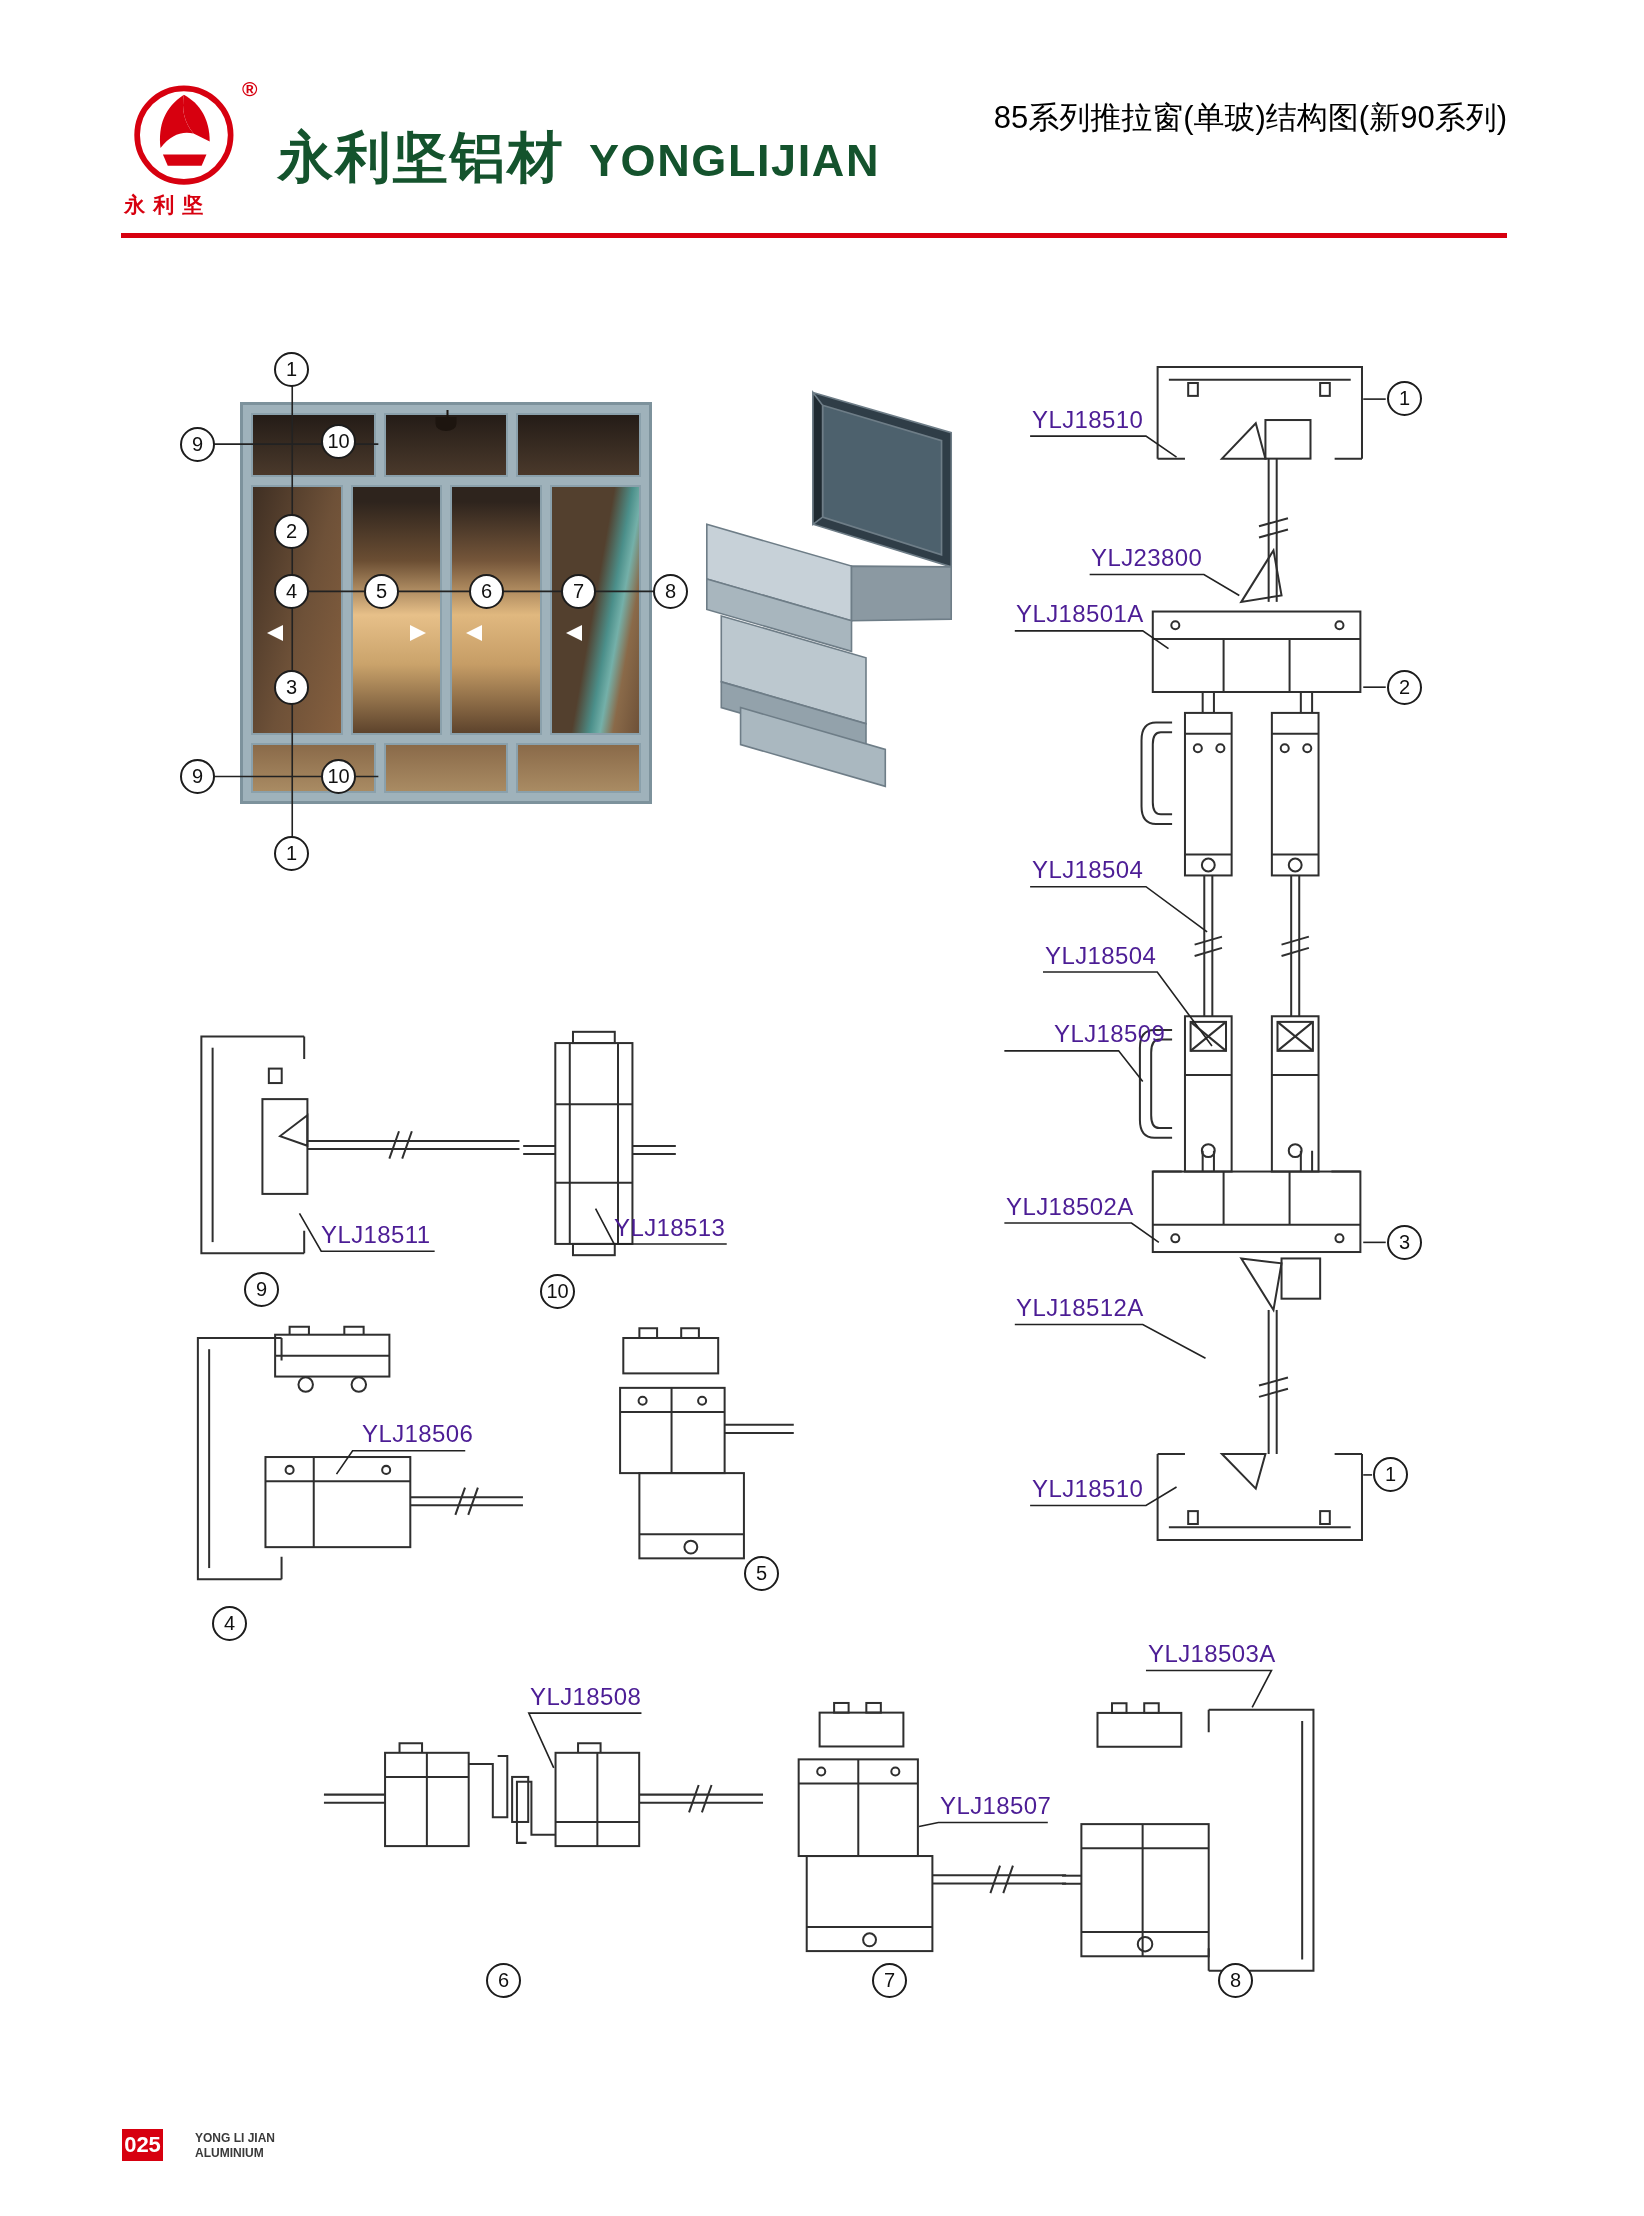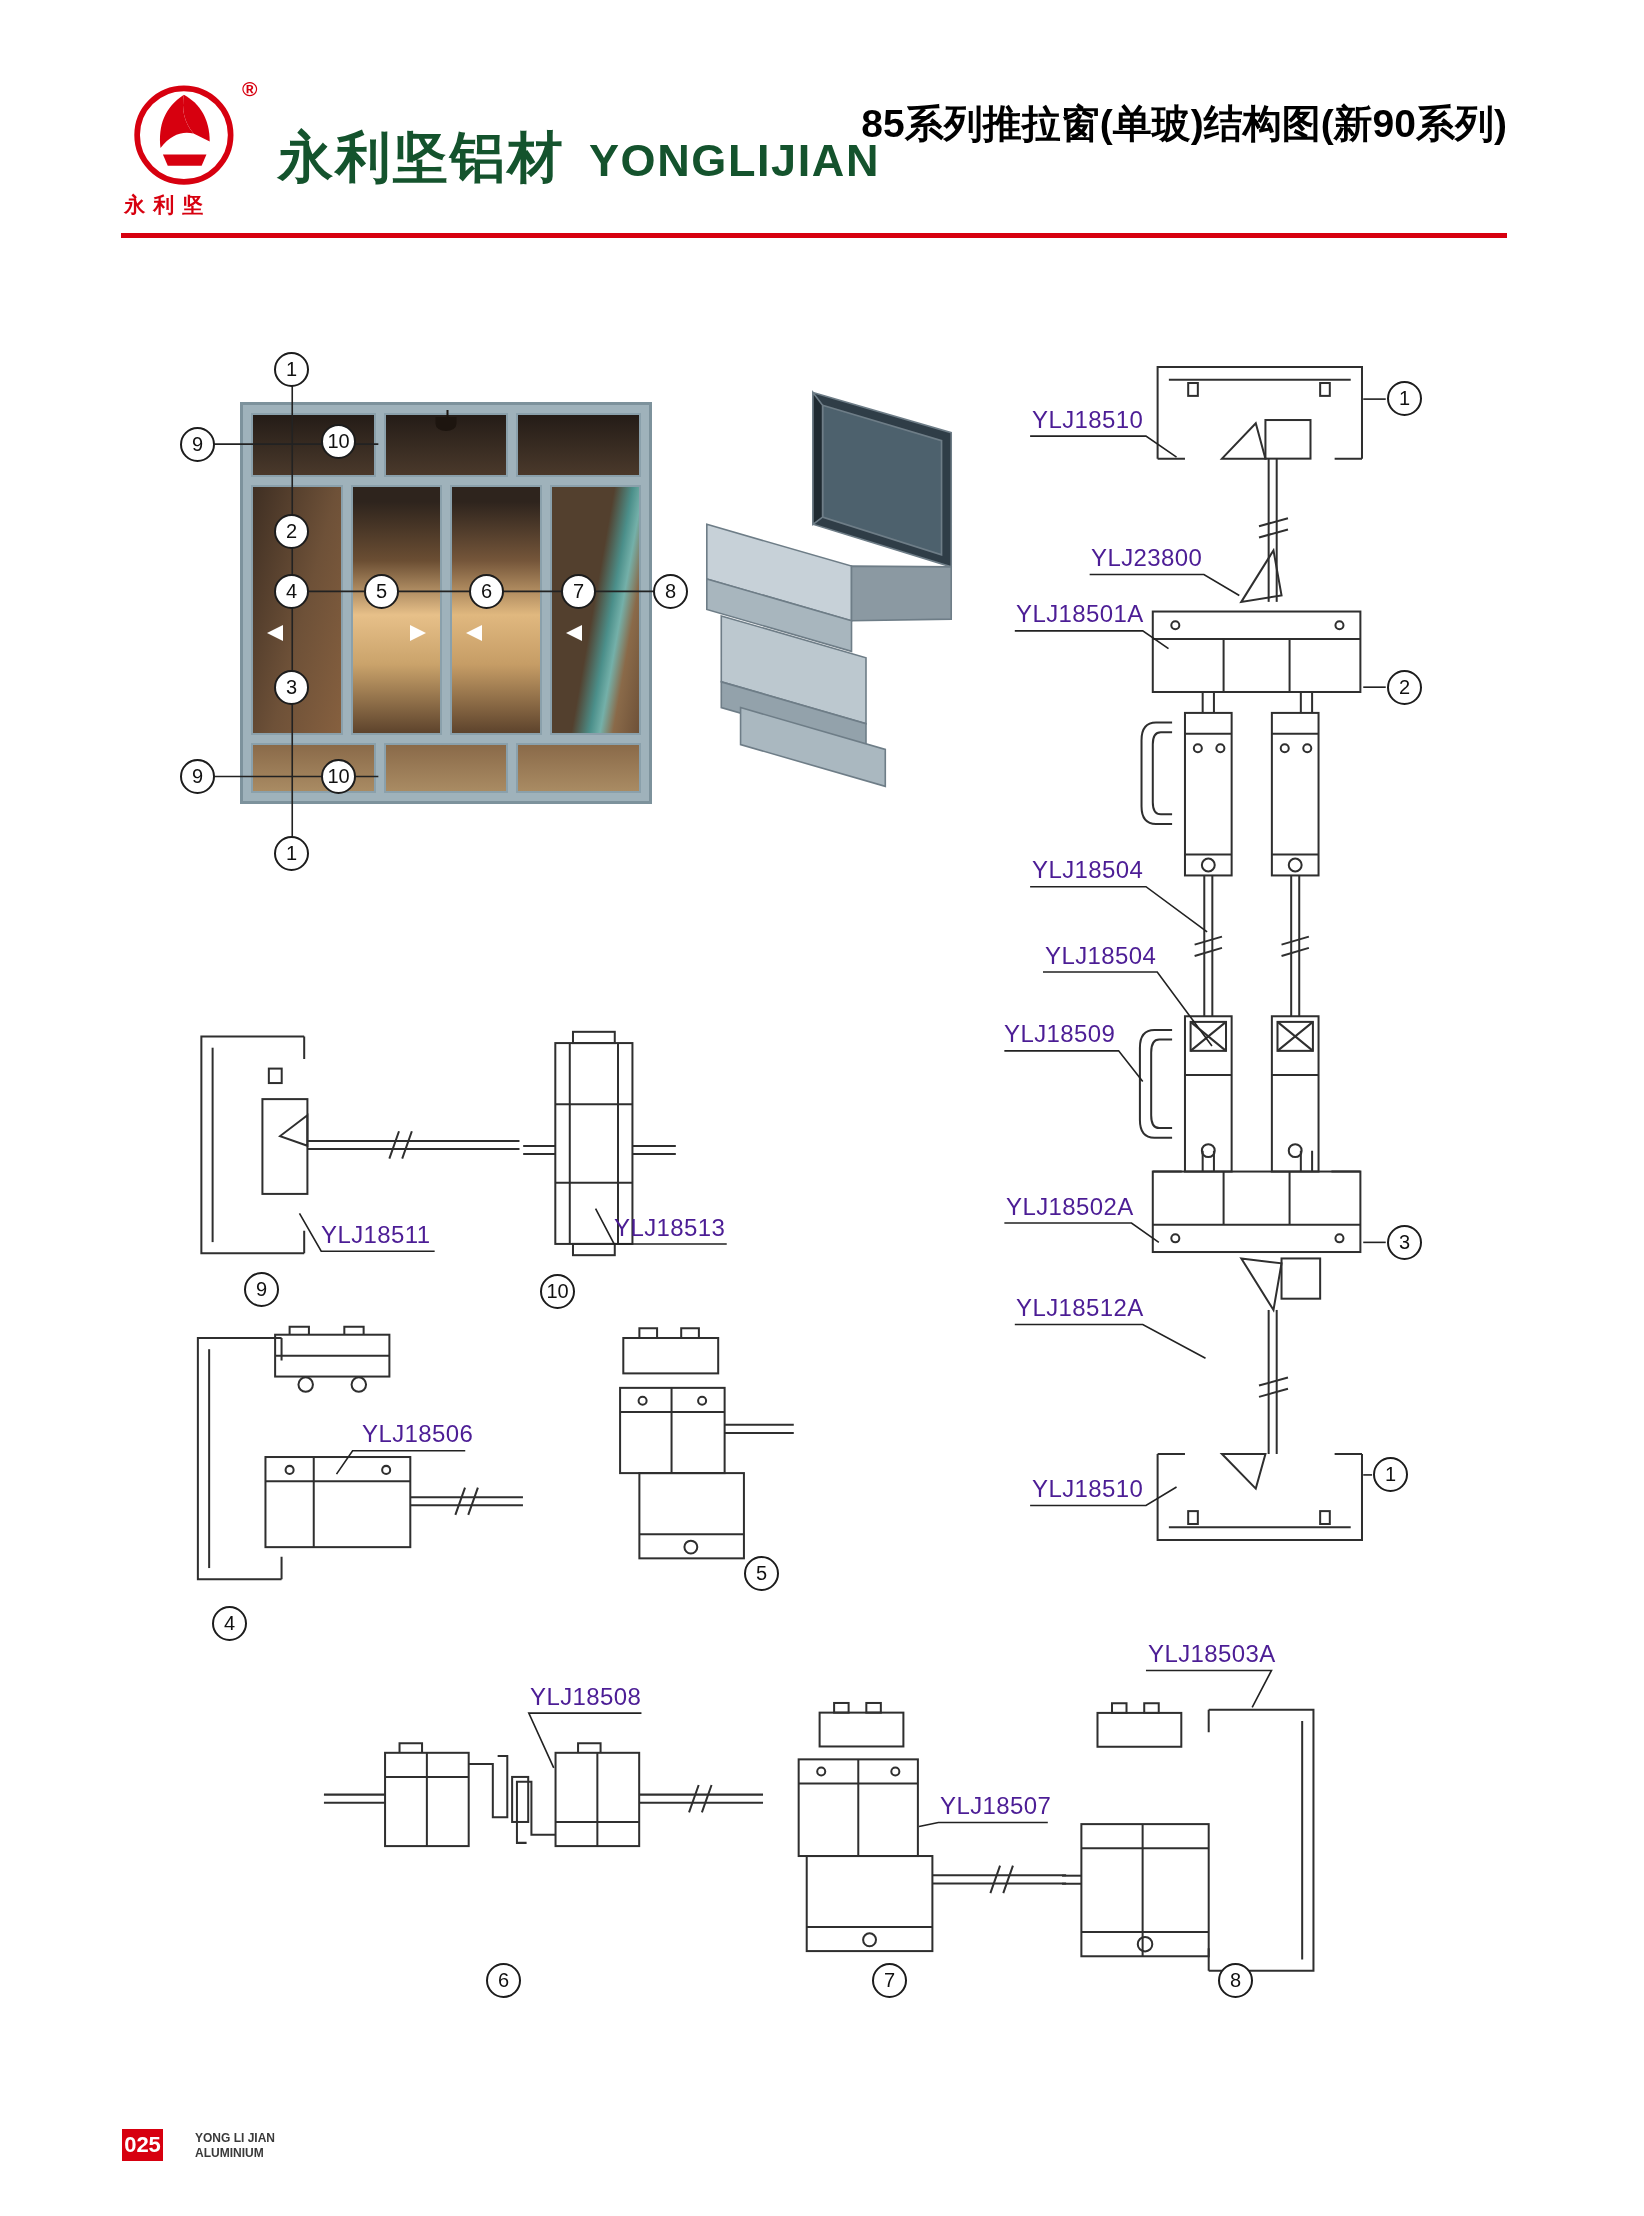--- a/index.html
+++ b/index.html
@@ -8,21 +8,21 @@
 
   
   .logo-wrap{position:absolute;left:121px;top:77px;width:161px;height:161px;}
   .logo-wrap .reg{position:absolute;left:121px;top:0px;font-size:21px;color:#d7000f;font-weight:700;}
   .logo-chars{position:absolute;left:3.2px;top:114px;width:121px;text-align:left;
               color:#d7000f;font-size:21px;font-weight:700;letter-spacing:8px;}
   .company{position:absolute;left:278px;top:121px;display:flex;align-items:baseline;gap:24px;color:#14532d;}
   .company-cn{font-size:55px;font-weight:900;letter-spacing:2.4px;}
   .company-en{font-size:45px;font-weight:700;letter-spacing:1.6px;}
   .titles{position:absolute;right:138px;top:97px;text-align:right;}
-  .title-cn{font-size:39px;font-weight:700;color:#000;}
+  .title-cn{font-size:31px;font-weight:400;color:#000;}
   .title-en{font-size:23px;color:#4a4a4a;margin-top:8px;}
   .rule{position:absolute;left:121px;top:233px;width:1386px;height:4.8px;background:#d7000f;}
 
   
   .photo{position:absolute;left:240px;top:402px;width:412px;height:402px;background:#9fb2bb;
          border:3.2px solid #7d929c;box-sizing:border-box;padding:8px;display:flex;flex-direction:column;gap:8px;z-index:1;}
   .prow{display:flex;gap:8px;}
   .prow.top{height:64px;} .prow.mid{flex:1;} .prow.bot{height:50px;}
   .pane{flex:1;border:2.4px solid #8aa0ab;box-sizing:border-box;position:relative;}
   .p-ceiling{background:linear-gradient(180deg,#241c17,#4a392b);}
@@ -373,21 +373,21 @@
   <div class="co" style="left:744px;top:1556px">5</div>
   <div class="co" style="left:486px;top:1963px">6</div>
   <div class="co" style="left:872px;top:1963px">7</div>
   <div class="co" style="left:1218px;top:1963px">8</div>
 
   <div class="pl" style="left:1032px;top:406px">YLJ18510</div>
   <div class="pl" style="left:1091px;top:544px">YLJ23800</div>
   <div class="pl" style="left:1016px;top:600px">YLJ18501A</div>
   <div class="pl" style="left:1032px;top:856px">YLJ18504</div>
   <div class="pl" style="left:1045px;top:942px">YLJ18504</div>
-  <div class="pl" style="left:1004px;top:1020px">YLJ18509</div>
+  <div class="pl" style="left:1054px;top:1020px">YLJ18509</div>
   <div class="pl" style="left:1006px;top:1193px">YLJ18502A</div>
   <div class="pl" style="left:1016px;top:1294px">YLJ18512A</div>
   <div class="pl" style="left:1032px;top:1475px">YLJ18510</div>
   <div class="pl" style="left:321px;top:1221px">YLJ18511</div>
   <div class="pl" style="left:614px;top:1214px">YLJ18513</div>
   <div class="pl" style="left:362px;top:1420px">YLJ18506</div>
   <div class="pl" style="left:530px;top:1683px">YLJ18508</div>
   <div class="pl" style="left:940px;top:1792px">YLJ18507</div>
   <div class="pl" style="left:1148px;top:1640px">YLJ18503A</div>
 

